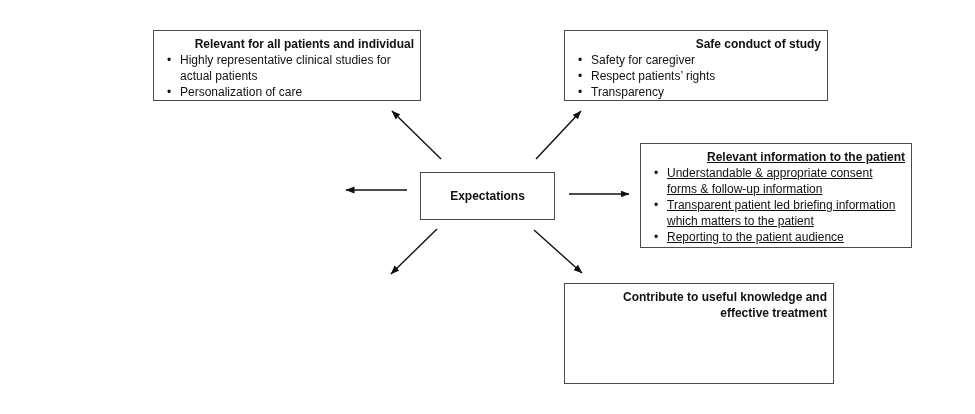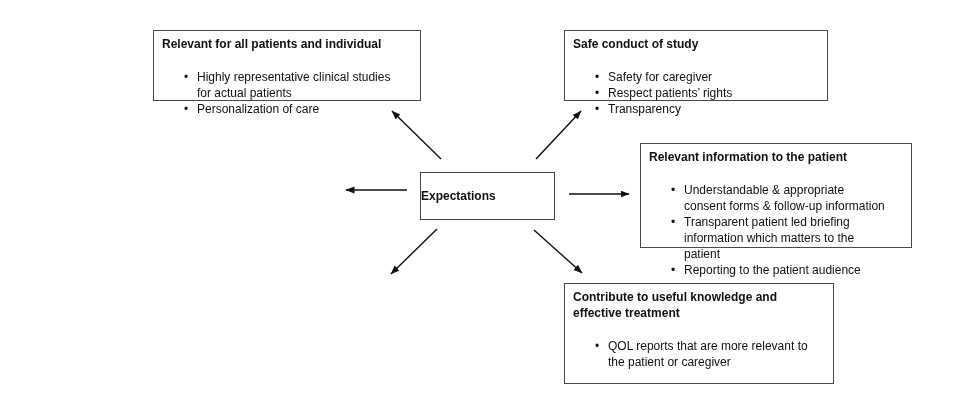--- a/index.html
+++ b/index.html
@@ -40,53 +40,53 @@
     position: absolute;
     box-sizing: border-box;
     border: 1px solid var(--border);
     background: #ffffff;
     font-size: 12px;
     line-height: 16px;
     padding: 4px 6px 4px 8px;
   }
   .box .title {
     font-weight: bold;
-    text-align: left;
+    text-align: right;
     white-space: nowrap;
     margin: 1px 0 0 0;
   }
   .box.wrap-title .title {
     white-space: normal;
   }
   .box ul {
-    margin: 17px;
+    margin: 0;
     padding: 0 0 0 4px;
     list-style: none;
   }
   .box li {
     position: relative;
     padding-left: 14px;
   }
   .box li::before {
     content: "\2022";
     position: absolute;
     left: 1px;
     top: 0;
   }
   .b-tl { left: 153px; top: 30px;  width: 268px; height: 71px; }
   .b-tr { left: 564px; top: 30px;  width: 264px; height: 71px; }
   .b-ml { left: 67px;  top: 139px; width: 266px; height: 106px; }
-  .b-mr { left: 640px; top: 143px; width: 272px; height: 105px; }
+  .b-mr { left: 640px; top: 143px; width: 272px; height: 105px; text-decoration: underline; }
   .b-bl { left: 153px; top: 289px; width: 268px; height: 74px; }
   .b-br { left: 564px; top: 283px; width: 270px; height: 101px; }
   .b-c {
     left: 420px; top: 172px; width: 135px; height: 48px;
     display: flex;
     align-items: center;
-    justify-content: flex-start;
+    justify-content: center;
     font-weight: bold;
     padding: 0;
   }
 </style>
 </head>
 <body>
 
 <div class="canvas">
 
   <svg class="arrows" viewBox="0 0 975 414" xmlns="http://www.w3.org/2000/svg">
@@ -131,17 +131,16 @@
       <li>Understandable &amp; appropriate consent forms &amp; follow-up information</li>
       <li>Transparent patient led briefing information which matters  to the patient</li>
       <li>Reporting to the patient audience</li>
     </ul>
   </div>
 
 
   <div class="box b-br wrap-title">
     <div class="title">Contribute to useful knowledge and effective treatment</div>
     <ul>
-      <li>QOL reports that are more relevant to the patient or caregiver</li>
     </ul>
   </div>
 
 </div>
 
 </body></html>

